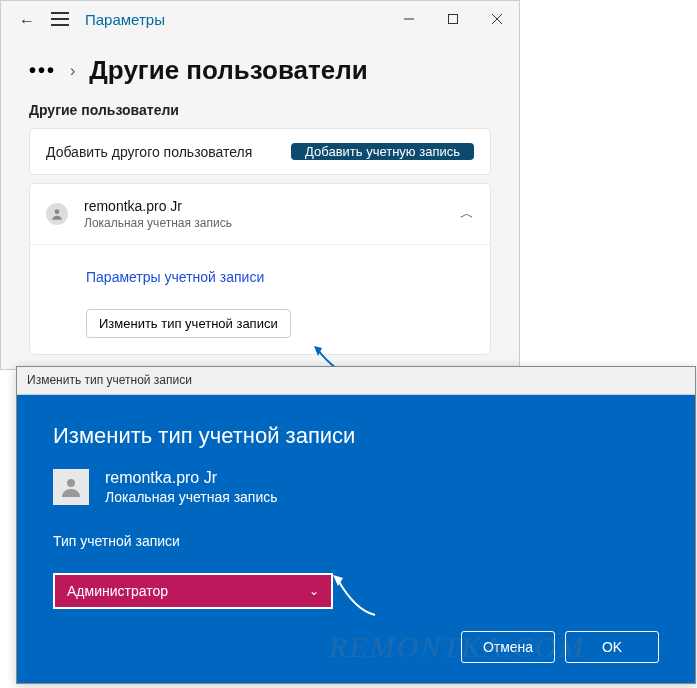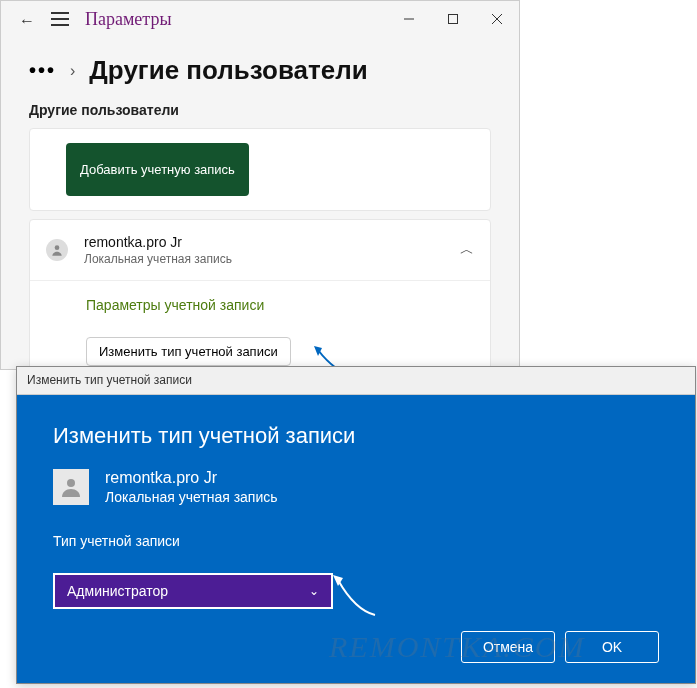--- a/index.html
+++ b/index.html
@@ -8,46 +8,46 @@
   
   .settings-window {
     position: absolute; top: 0; left: 0; width: 520px; height: 370px;
     border: 1px solid #ccc; background: #f5f5f5;
   }
   .titlebar { height: 36px; display: flex; align-items: center; justify-content: space-between; }
   .titlebar-left { display: flex; align-items: center; gap: 16px; padding-left: 18px; }
   .back-arrow { font-size: 16px; color: #333; cursor: pointer; }
   .hamburger { width: 18px; height: 14px; display: flex; flex-direction: column; justify-content: space-between; cursor: pointer; }
   .hamburger div { height: 2px; background: #333; }
-  .title-text { font-size: 18px; color: #701a75; font-family: Liberation Serif, serif; }
+  .title-text { font-size: 15px; color: #0369a1; }
   .win-controls { display: flex; }
   .win-btn { width: 44px; height: 36px; display: flex; align-items: center; justify-content: center; font-size: 12px; color: #333; cursor: pointer; }
   .win-btn svg { width: 12px; height: 12px; }
 
   .breadcrumb { display: flex; align-items: center; gap: 14px; padding: 18px 28px 10px 28px; }
   .dots { font-size: 20px; font-weight: bold; letter-spacing: 2px; cursor: pointer; }
   .chev { font-size: 16px; color: #555; }
   .page-title { font-size: 26px; font-weight: 600; color: #111; }
 
   .section-label { font-size: 14px; font-weight: 600; padding: 6px 28px 10px 28px; color: #222; }
 
   .card { margin: 0 28px 8px 28px; background: #fff; border: 1px solid #e6e6e6; border-radius: 4px; }
   .card-row { display: flex; align-items: center; justify-content: space-between; padding: 14px 16px; }
   .card-row-text { font-size: 14px; color: #222; }
-  .primary-btn { background: #14532d; color: #fff; border: none; border-radius: 4px; padding: 19px 14px; font-size: 13px; cursor: pointer; margin-left: 20px; }
+  .primary-btn { background: #0c4a6e; color: #fff; border: none; border-radius: 4px; padding: 1px 14px; font-size: 13px; cursor: pointer; margin-left: 20px; }
 
   .user-row { display: flex; align-items: center; gap: 16px; padding: 14px 16px; cursor: pointer; }
   .avatar-sm { width: 22px; height: 22px; border-radius: 50%; background: #ddd; display: flex; align-items: center; justify-content: center; }
   .avatar-sm svg { width: 14px; height: 14px; fill: #888; }
   .user-info { flex: 1; }
   .user-name { font-size: 14px; color: #111; }
   .user-sub { font-size: 12px; color: #666; margin-top: 2px; }
   .chevron-up { font-size: 14px; color: #555; }
 
-  .sub-row { padding: 16px 16px 12px 56px; font-size: 14px; color: #4d7c0f; border-top: 1px solid #eee; }
+  .sub-row { padding: 24px 16px 12px 56px; font-size: 14px; color: #1d4ed8; border-top: 1px solid #eee; }
   .sub-row-btn { padding: 12px 16px 16px 56px; }
   .secondary-btn { background: #fff; border: 1px solid #ccc; border-radius: 4px; padding: 6px 12px; font-size: 13px; cursor: pointer; }
 
   
   .arrow1 {
     position: absolute; left: 310px; top: 342px; width: 50px; height: 40px; pointer-events: none;
   }
   .arrow2 {
     position: absolute; left: 330px; top: 570px; width: 50px; height: 50px; pointer-events: none;
   }
@@ -60,21 +60,21 @@
   .dialog-titlebar { height: 28px; background: #f0f0f0; font-size: 12px; padding: 6px 10px; color: #333; border-bottom: 1px solid #ccc; }
   .dialog-body { background: #0067c0; height: calc(100% - 28px); padding: 28px 36px 20px 36px; color: #fff; display: flex; flex-direction: column; }
   .dialog-heading { font-size: 22px; font-weight: 400; margin-bottom: 20px; }
   .dialog-user { display: flex; align-items: center; gap: 16px; margin-bottom: 28px; }
   .avatar-lg { width: 36px; height: 36px; background: #e8e8e8; display: flex; align-items: center; justify-content: center; }
   .avatar-lg svg { width: 24px; height: 24px; fill: #999; }
   .dialog-user-name { font-size: 16px; }
   .dialog-user-sub { font-size: 14px; margin-top: 2px; }
   .field-label { font-size: 14px; margin-bottom: 24px; }
   .select-box {
-    width: 280px; height: 36px; background: #4c1d95; border: 2px solid #fff;
+    width: 280px; height: 36px; background: #be185d; border: 2px solid #fff;
     display: flex; align-items: center; justify-content: space-between;
     padding: 0 12px; font-size: 14px; cursor: pointer; color: #fff;
   }
   .select-box .chev-down { font-size: 12px; }
   .dialog-footer { margin-top: auto; display: flex; justify-content: flex-end; gap: 10px; }
   .dlg-btn {
     width: 94px; height: 32px; background: transparent; border: 1.5px solid #fff;
     color: #fff; font-size: 14px; border-radius: 3px; cursor: pointer;
   }
 
@@ -121,20 +121,21 @@
   <div class="breadcrumb">
     <span class="dots">•••</span>
     <span class="chev">›</span>
     <span class="page-title">Другие пользователи</span>
   </div>
 
   <div class="section-label">Другие пользователи</div>
 
   <div class="card">
     <div class="card-row">
+      <span class="card-row-text">Добавить другого пользователя</span>
       <button class="primary-btn">Добавить учетную запись</button>
     </div>
   </div>
 
   <div class="card">
     <div class="user-row">
       <span class="avatar-sm">
         <svg viewBox="0 0 24 24">
             <circle cx="12" cy="8" r="4"></circle>
             <path d="M4 22c0-4 4-7 8-7s8 3 8 7z"></path>

